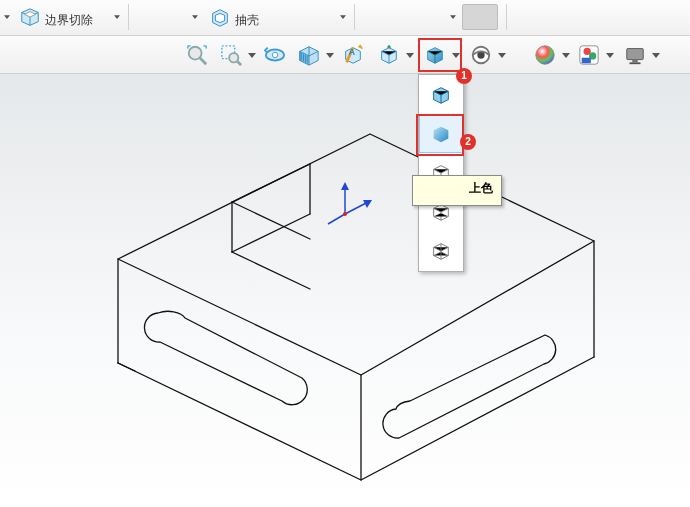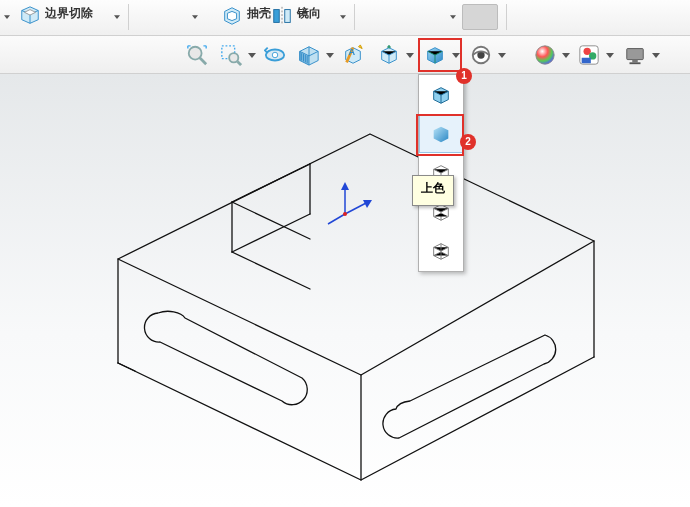--- a/index.html
+++ b/index.html
@@ -8,42 +8,42 @@
     --border:#d0d0d0;
     --model:#e5e8ea;
     --sel:#e0312a;
     --tt-bg:#ffffe1;
     --tt-border:#8a8a8a;
   }
   *{box-sizing:border-box;}
   html,body{margin:0;padding:0;width:690px;height:507px;font-family:"Microsoft YaHei",Tahoma,Arial,sans-serif;font-size:12px;background:var(--bg);overflow:hidden;}
   .window{position:relative;width:690px;height:507px;}
   .ribbon{position:absolute;left:0;top:0;width:690px;height:36px;background:linear-gradient(#fdfdfd,#f0f0f0);border-bottom:1px solid var(--border);}
-  .rbtn{position:absolute;top:4px;height:26px;display:flex;align-items:flex-start;border:1px solid transparent;border-radius:2px;padding:0 4px;font-weight:bold;}
+  .rbtn{position:absolute;top:4px;height:26px;display:flex;align-items:flex-end;border:1px solid transparent;border-radius:2px;padding:0 4px;}
   .rlabel{margin-left:4px;color:#333;}
   .rdrop{position:absolute;top:4px;width:10px;height:26px;display:flex;align-items:center;justify-content:center;color:#555;}
   .rdrop svg{width:6px;height:4px;}
   .sep{position:absolute;top:4px;width:1px;height:26px;background:var(--border);}
 
   .toolbar{position:absolute;left:0;top:36px;width:690px;height:38px;background:linear-gradient(#fbfbfb,#efefef);border-bottom:1px solid var(--border);}
   .tbtn{position:absolute;top:4px;width:30px;height:30px;border:1px solid transparent;border-radius:2px;display:flex;align-items:center;justify-content:center;}
   .tdrop{position:absolute;top:4px;width:12px;height:30px;display:flex;align-items:center;justify-content:center;}
   .tdrop svg{width:8px;height:5px;}
 
   .highlight-box{position:absolute;border:2px solid var(--sel);pointer-events:none;}
   .badge{position:absolute;width:16px;height:16px;border-radius:50%;background:var(--sel);color:#fff;font-size:10px;line-height:16px;text-align:center;font-weight:bold;pointer-events:none;}
 
   .viewport{position:absolute;left:0;top:74px;width:690px;height:433px;background:linear-gradient(var(--model) 0%, #f8f9fa 60%, #ffffff 100%);}
   .viewport svg{position:absolute;left:0;top:0;}
 
   .dropdown{position:absolute;width:46px;background:#fff;border:1px solid #b0b0b0;box-shadow:2px 2px 4px rgba(0,0,0,.25);}
   .dditem{width:44px;height:38px;display:flex;align-items:center;justify-content:center;border:1px solid transparent;margin:1px 0;}
 
   .tooltip{position:absolute;background:var(--tt-bg);border:1px solid var(--tt-border);padding:4px 8px 6px;max-width:170px;box-shadow:2px 2px 3px rgba(0,0,0,.25);}
-  .tooltip .tt-title{font-weight:bold;margin-bottom:2px;}
+  .tooltip .tt-title{font-weight:bold;margin-bottom:2px;margin-left:48px;}
   .tooltip .tt-desc{color:#333;}
 
   svg.ico{width:22px;height:22px;}
 </style>
 </head>
 <body>
 
 <div class="window">
 
   <div class="ribbon">
@@ -65,34 +65,26 @@
           <path d="M0 0 L8 0 L4 5 Z" fill="#555"></path>
         </svg>
     </div>
     <div class="sep" style="left:128px"></div>
 
     <div class="rdrop" style="left:190px">
       <svg viewBox="0 0 8 5">
           <path d="M0 0 L8 0 L4 5 Z" fill="#555"></path>
         </svg>
     </div>
-    <div class="rbtn" style="left:216px">
+    <div class="rbtn" style="left:204px">
       <svg class="ico" viewBox="0 0 24 24">
         <path d="M4 7 L12 3 L20 7 L20 17 L12 21 L4 17 Z" fill="#cfeaf7" stroke="#2d8ac7"></path>
         <path d="M7 9 L12 7 L17 9 L17 15 L12 17 L7 15 Z" fill="#fff" stroke="#2d8ac7"></path>
       </svg>
       <span class="rlabel">抽壳</span>
-    </div>
-    <div class="rbtn" style="left:266px">
-      <svg class="ico" viewBox="0 0 24 24">
-        <rect x="3" y="5" width="6" height="14" fill="#3a9ed8" stroke="#1c6aa0"></rect>
-        <rect x="15" y="5" width="6" height="14" fill="#cfeaf7" stroke="#1c6aa0"></rect>
-        <line x1="12" y1="2" x2="12" y2="22" stroke="#888" stroke-dasharray="2,2"></line>
-      </svg>
-      <span class="rlabel">镜向</span>
     </div>
     <div class="rdrop" style="left:338px">
       <svg viewBox="0 0 8 5">
           <path d="M0 0 L8 0 L4 5 Z" fill="#555"></path>
         </svg>
     </div>
     <div class="sep" style="left:354px"></div>
     <div class="rdrop" style="left:448px">
       <svg viewBox="0 0 8 5">
           <path d="M0 0 L8 0 L4 5 Z" fill="#555"></path>

